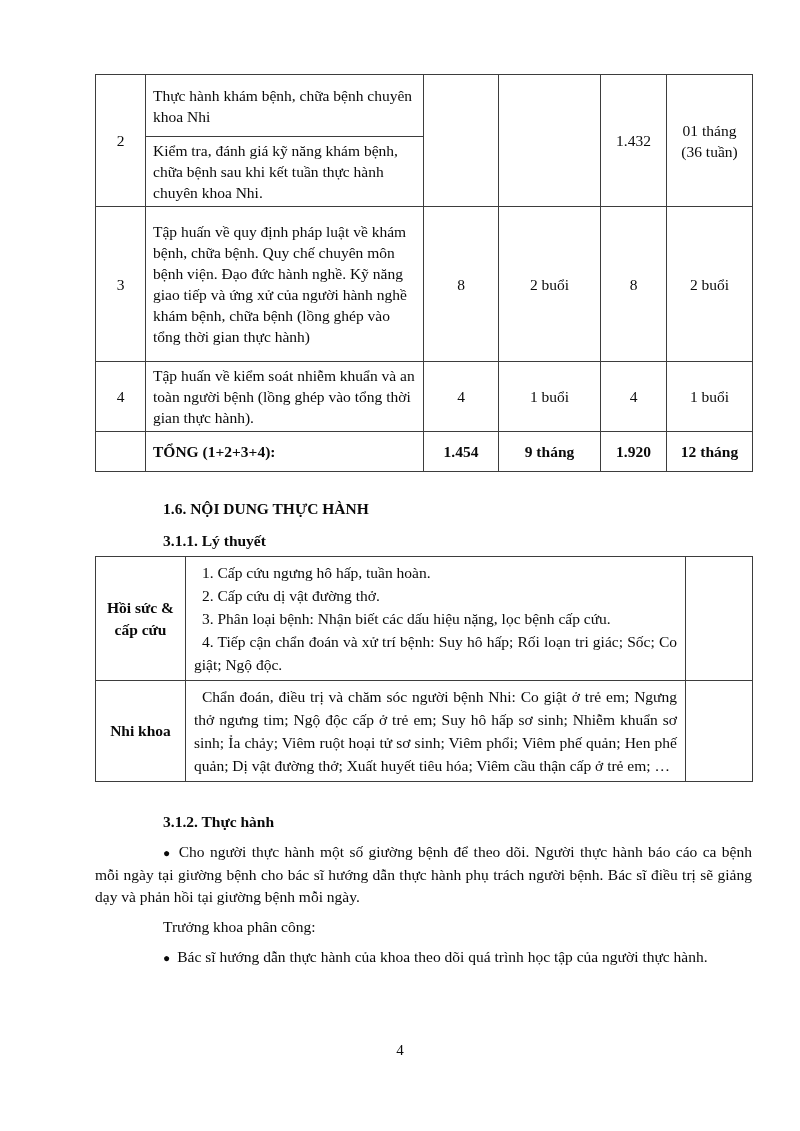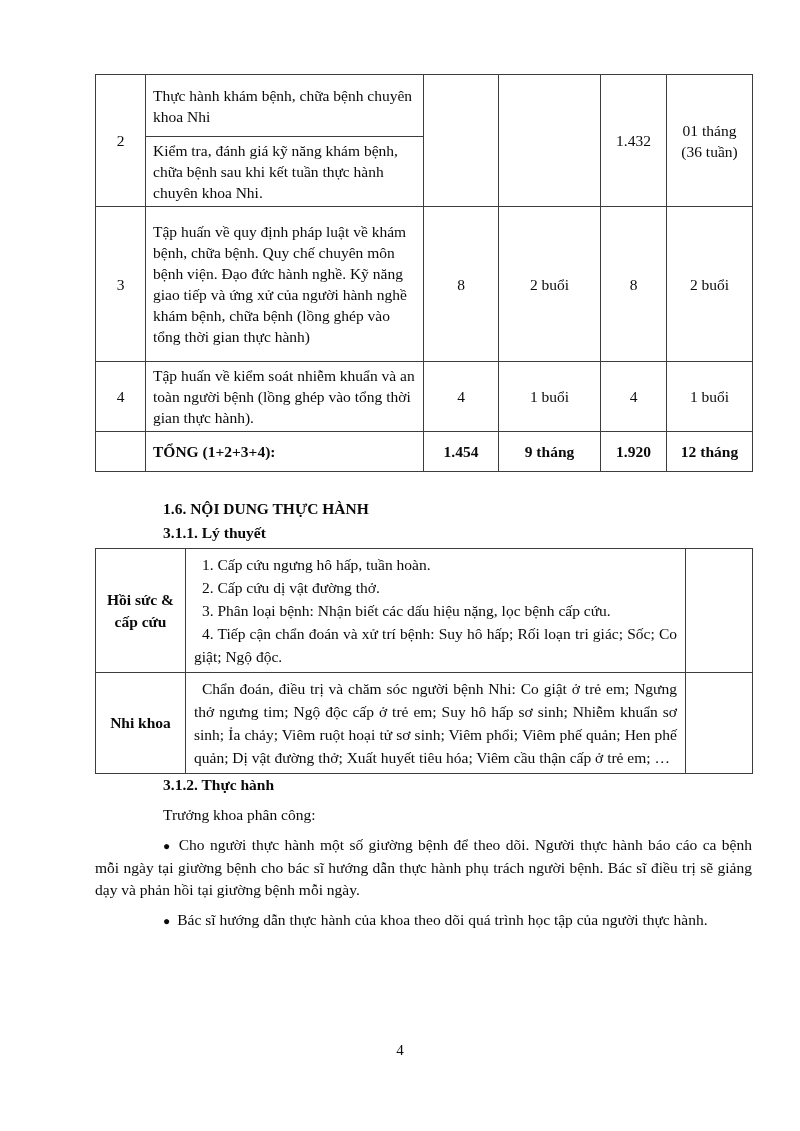--- a/index.html
+++ b/index.html
@@ -35,22 +35,22 @@
   .t1 tr.rt td  { height: 40px; }
   .t1 tr.rt td  { font-weight: bold; }
   
   .h {
     font-weight: bold;
     font-size: 15.5px;
     line-height: 22px;
     margin-left: 68px;
   }
   .h1 { margin-top: 26px; }
-  .h2 { margin-top: 2px; margin-bottom: 4px; }
-  .h3 { }
+  .h2 { margin-top: 10px; margin-bottom: 4px; }
+  .h3 { margin-top: 29px; }
   
   .t2 th {
     font-weight: bold; text-align: center;
     height: 45px; line-height: 20px;
   }
   .t2 .c-spec { text-align: center; font-weight: bold; line-height: 22px; }
   .t2 .c-topic { padding: 4px 8px; }
   .t2 tr.tr1 td { height: 123px; }
   .t2 tr.tr2 td { height: 100px; }
   .t2 .item { text-indent: 8px; text-align: justify; line-height: 23px; }
@@ -149,23 +149,23 @@
         <td class="c-spec">Nhi khoa</td>
         <td class="c-topic">
           <div class="parag">Chẩn đoán, điều trị và chăm sóc người bệnh Nhi: Co giật ở trẻ em; Ngưng thở ngưng tim; Ngộ độc cấp ở trẻ em; Suy hô hấp sơ sinh; Nhiễm khuẩn sơ sinh; Ỉa chảy; Viêm ruột hoại tử sơ sinh; Viêm phổi; Viêm phế quản; Hen phế quản; Dị vật đường thở; Xuất huyết tiêu hóa; Viêm cầu thận cấp ở trẻ em; …</div>
         </td>
         <td></td>
       </tr>
     </tbody>
   </table>
 
   <p class="h h3">3.1.2. Thực hành</p>
-  <p class="para">Trưởng khoa phân công:</p>
   <p class="para justify">
     <span class="dot">●</span><span>Cho người thực hành một số giường bệnh để theo dõi. Người thực hành báo cáo ca bệnh mỗi ngày tại giường bệnh cho bác sĩ hướng dẫn thực hành phụ trách người bệnh. Bác sĩ điều trị sẽ giảng dạy và phản hồi tại giường bệnh mỗi ngày.</span>
   </p>
+  <p class="para">Trưởng khoa phân công:</p>
   <p class="para justify">
     <span class="dot">●</span><span>Bác sĩ hướng dẫn thực hành của khoa theo dõi quá trình học tập của người thực hành.</span>
   </p>
 
   <div class="pageno">4</div>
 
 </div>
 
 </body></html>

